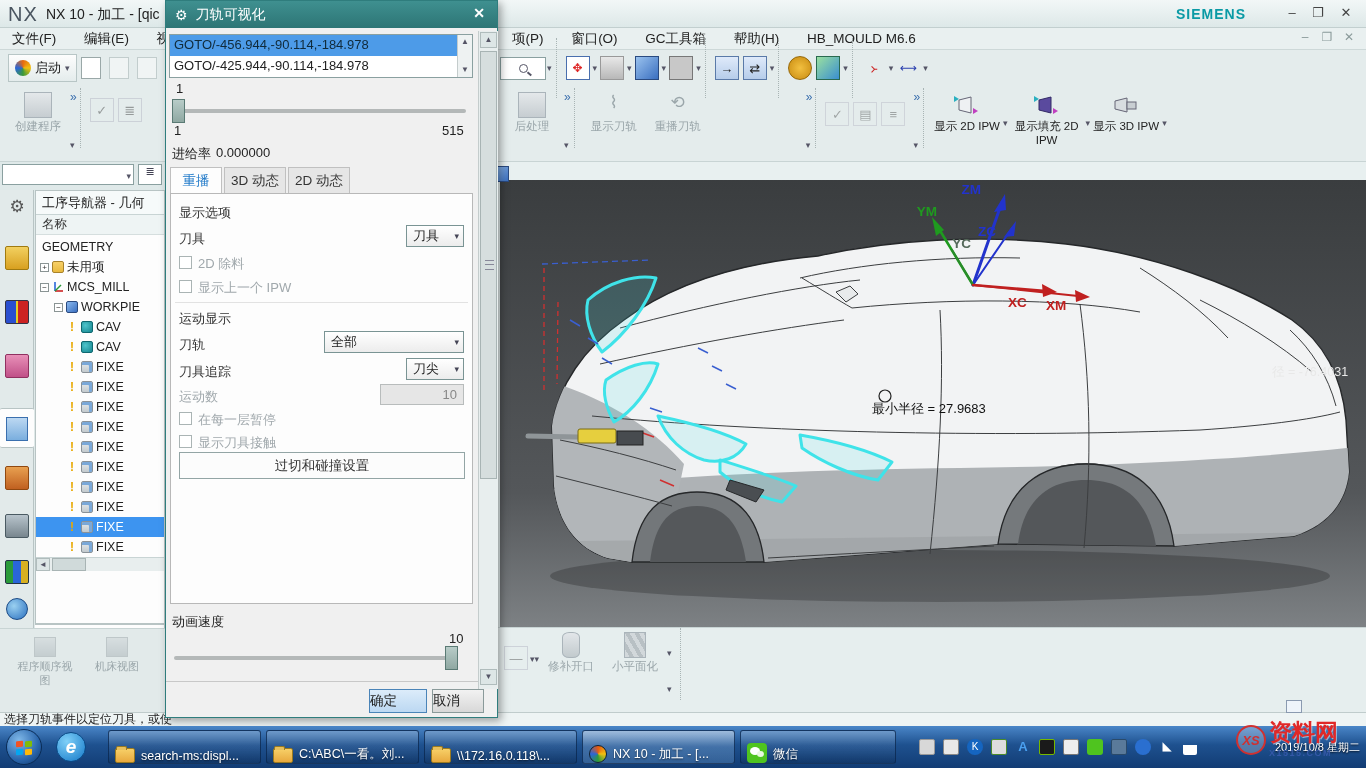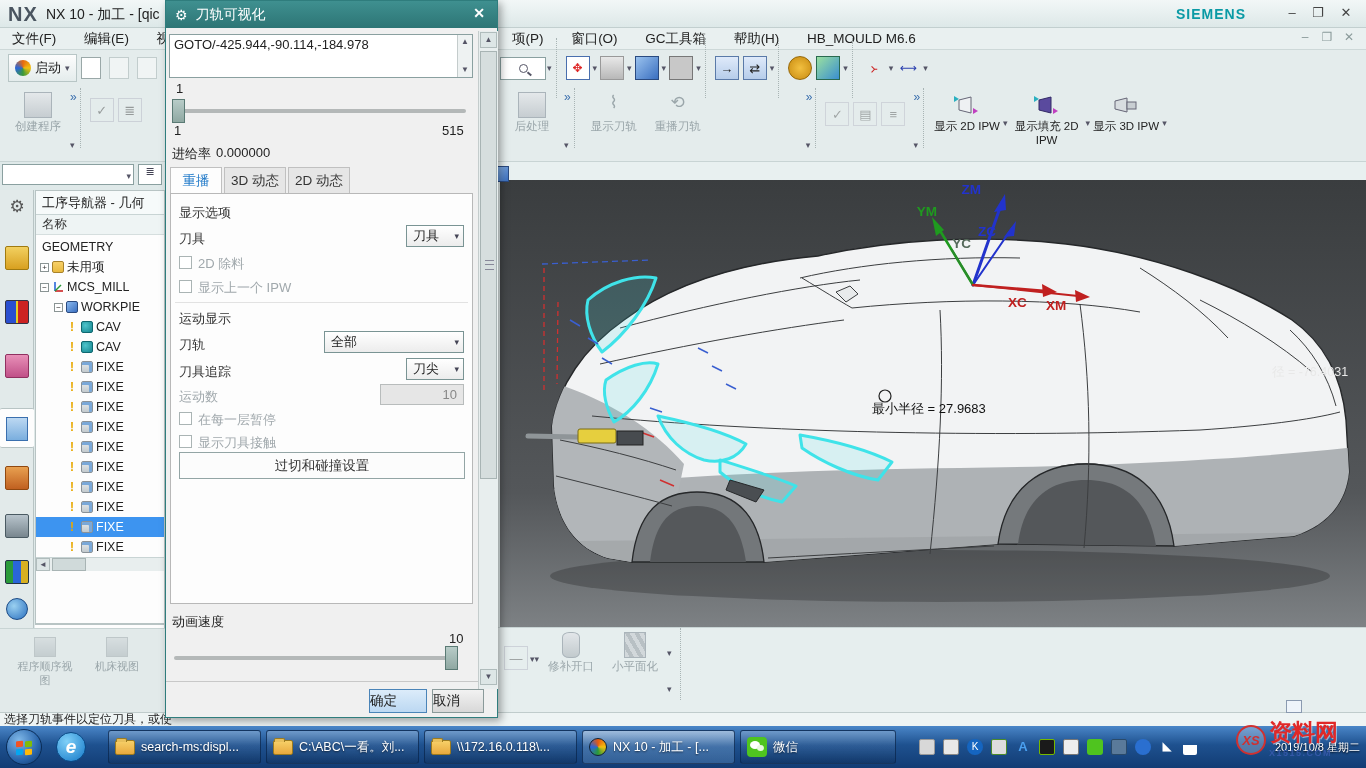--- a/index.html
+++ b/index.html
@@ -2,21 +2,21 @@
 <html><head>
 <meta charset="utf-8">
 <style>
 *{box-sizing:border-box;margin:0;padding:0}
 html,body{width:1366px;height:768px}
 body{position:relative;font-family:"Liberation Sans",sans-serif;overflow:hidden;background:#dfe9e9;font-size:13px;color:#222}
 .abs{position:absolute}
 .nw{white-space:nowrap;overflow:hidden}
 
 #titlebar{left:0;top:0;width:1366px;height:28px;background:linear-gradient(#f2f7f7,#dde8e8);border-bottom:1px solid #c2cfcf}
-#nxlogo{left:8px;top:3px;font-size:20px;font-weight:bold;color:#4a5560;letter-spacing:1px}
+#nxlogo{left:8px;top:3px;font-size:20px;font-weight:normal;color:#4a5560;letter-spacing:1px}
 #wintitle{left:46px;top:6px;font-size:14px;color:#222}
 #brand{right:120px;top:6px;font-size:14px;font-weight:bold;color:#0a9aa5;letter-spacing:1px}
 .winbtn{top:4px;width:20px;height:18px;text-align:center;line-height:17px;color:#444;font-size:13px}
 #menubar{left:0;top:28px;width:1366px;height:22px;background:#e9f0f0;border-bottom:1px solid #cdd8d8}
 .mitem{display:inline-block;padding:2px 12px;font-size:13.5px;color:#222}
 #menuR{left:500px;top:28px;height:22px}
 .cwb{top:30px;width:18px;height:16px;text-align:center;line-height:15px;color:#8a9a9a;font-size:12px}
 
 #row1L,#row1R{top:50px;height:36px;background:transparent;display:flex;align-items:center}
 #row1L{left:0;width:165px}#row1R{left:500px;width:866px}
@@ -109,21 +109,21 @@
 #vp{left:500px;top:180px;width:866px;height:447px}
 #vptopgap{left:478px;top:162px;width:888px;height:18px;background:#e8f0f0}
 #cube{left:489px;top:166px;width:20px;height:16px;background:linear-gradient(135deg,#9ac2ee,#3a6fc0);border:1px solid #2a4a80;z-index:5}
 
 #btoolbar{left:478px;top:627px;width:888px;height:85px;background:#e6eeee;border-top:1px solid #c8d4d4;display:flex;align-items:flex-start}
 
 #taskbar{left:0;top:726px;width:1366px;height:42px;background:linear-gradient(#4a86c8,#1e518f 45%,#123c74);z-index:60;display:flex;align-items:center}
 #orb{width:36px;height:36px;border-radius:50%;margin:0 14px 0 6px;background:radial-gradient(circle at 35% 30%,#7fb8e8,#2a66ad 60%,#0e3468);border:1px solid #0a2c56;position:relative}
 .flag{position:absolute;width:7px;height:6px;border-radius:1px}
 #ie{width:30px;height:30px;border-radius:50%;background:radial-gradient(circle at 35% 30%,#7fd0f8,#1478c8);color:#fff;font-size:19px;font-style:italic;font-weight:bold;text-align:center;line-height:28px;margin-right:22px;border:1px solid #0a4a86}
-.task{height:34px;width:153px;margin-right:5px;border-radius:3px;border:1px solid rgba(10,40,80,.8);background:linear-gradient(rgba(255,255,255,.25),rgba(255,255,255,.06) 50%,rgba(0,0,0,.12));display:flex;align-items:center;padding:0 6px;color:#fff;font-size:12.5px;text-shadow:0 1px 2px rgba(0,0,0,.6)}
+.task{height:34px;width:153px;margin-right:5px;border-radius:3px;border:1px solid rgba(10,40,80,.8);background:linear-gradient(rgba(255,255,255,.25),rgba(255,255,255,.06) 50%,rgba(0,0,0,.12));display:flex;align-items:flex-end;padding:0 6px;color:#fff;font-size:12.5px;text-shadow:0 1px 2px rgba(0,0,0,.6)}
 .task.active{background:linear-gradient(rgba(255,255,255,.5),rgba(180,215,250,.25) 50%,rgba(120,170,220,.3))}
 .folder{width:20px;height:15px;background:linear-gradient(#f7d068,#e8a93e);border:1px solid #9a7a20;border-radius:2px;margin-right:6px;position:relative;flex:none}
 .folder:before{content:"";position:absolute;left:0;top:-3px;width:9px;height:3px;background:#e8c05c;border:1px solid #9a7a20;border-bottom:none;border-radius:2px 2px 0 0}
 .nxmini{width:18px;height:18px;border-radius:50%;background:conic-gradient(#e8590f,#f2c010,#2a9a3a,#2a66d8,#e8590f);margin-right:6px;flex:none;border:1px solid #123}
 .wx{width:20px;height:20px;border-radius:4px;background:#4fc41f;margin-right:6px;position:relative;flex:none}
 .wx:before{content:"";position:absolute;left:3px;top:4px;width:10px;height:8px;border-radius:50%;background:#fff}
 .wx:after{content:"";position:absolute;left:10px;top:8px;width:7px;height:6px;border-radius:50%;background:#e8f8e0}
 #tray{display:flex;align-items:center;gap:8px;margin-left:18px}
 .tico{width:16px;height:16px;border-radius:2px;font-size:10px;color:#fff;text-align:center;line-height:15px}
 #clock{position:absolute;right:6px;top:740px;color:#fff;font-size:11px;text-shadow:0 1px 2px #000;z-index:61}
@@ -530,20 +530,21 @@
   <span class="vsep" style="height:72px;margin-left:8px"></span>
 </div>
 
 <div class="abs" id="dlg">
   <div class="abs" id="dlgtitle">
     <span id="dlggear">⚙</span>
     <span id="dlgname">刀轨可视化</span>
     <span id="dlgx">✕</span>
   </div>
   <div class="abs" id="goto">
+    <div class="grow sel">GOTO/-456.944,-90.114,-184.978</div>
     <div class="grow">GOTO/-425.944,-90.114,-184.978</div>
     <div class="gsb">
         <div>▲</div>
         <div style="margin-top:14px">▼</div>
       </div>
   </div>
   <span class="abs slab" style="left:10px;top:80px">1</span>
   <div class="strack" style="left:8px;top:108px;width:292px"></div>
   <div class="sthumb" style="left:6px;top:98px"></div>
   <span class="abs slab" style="left:8px;top:122px">1</span>

